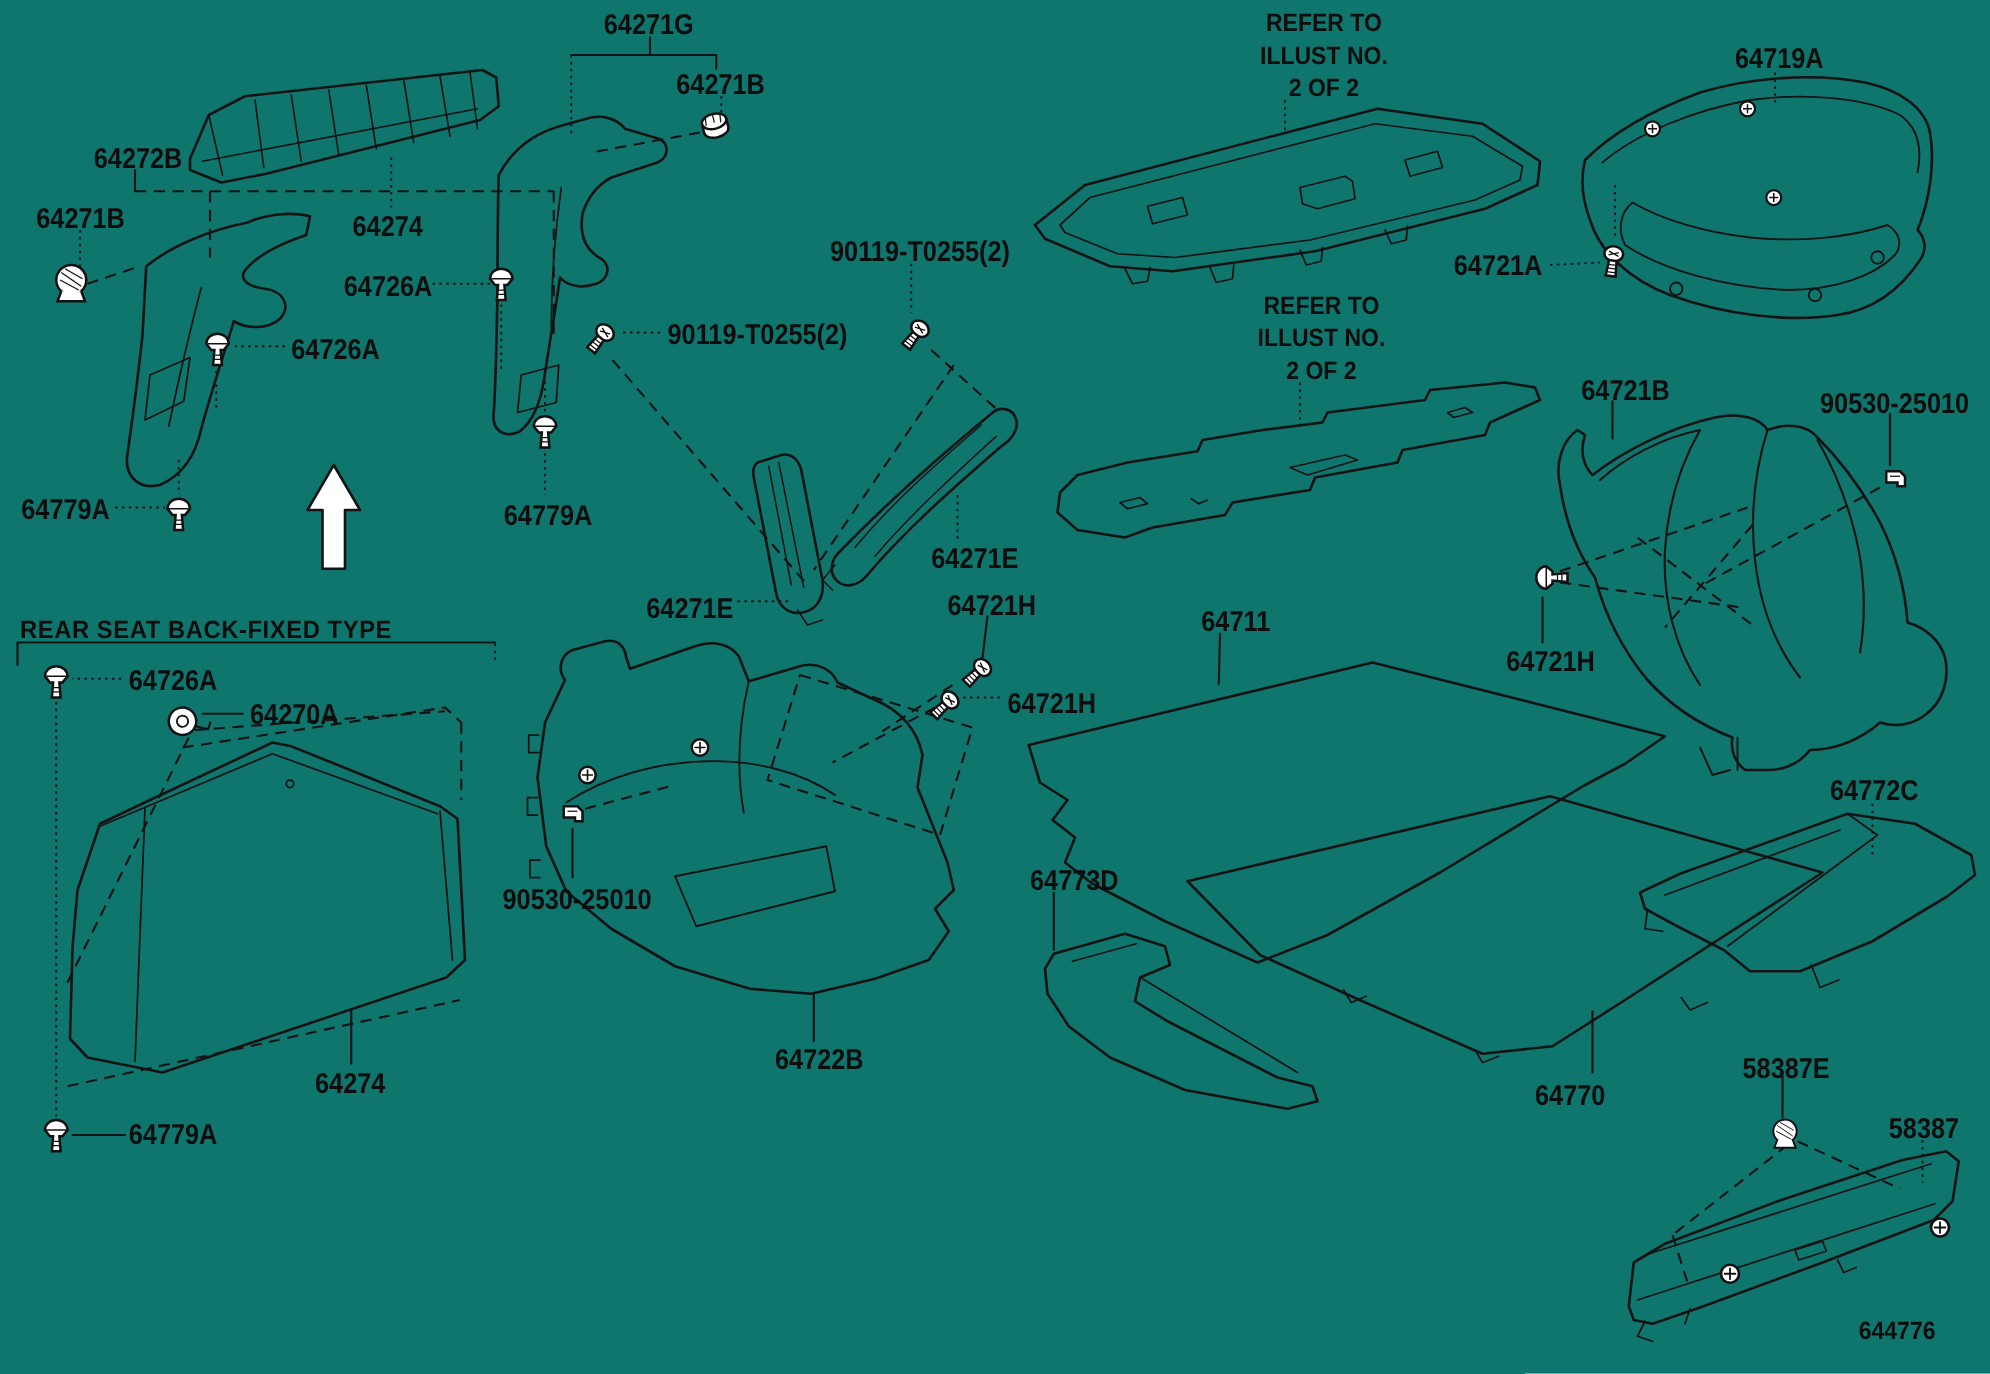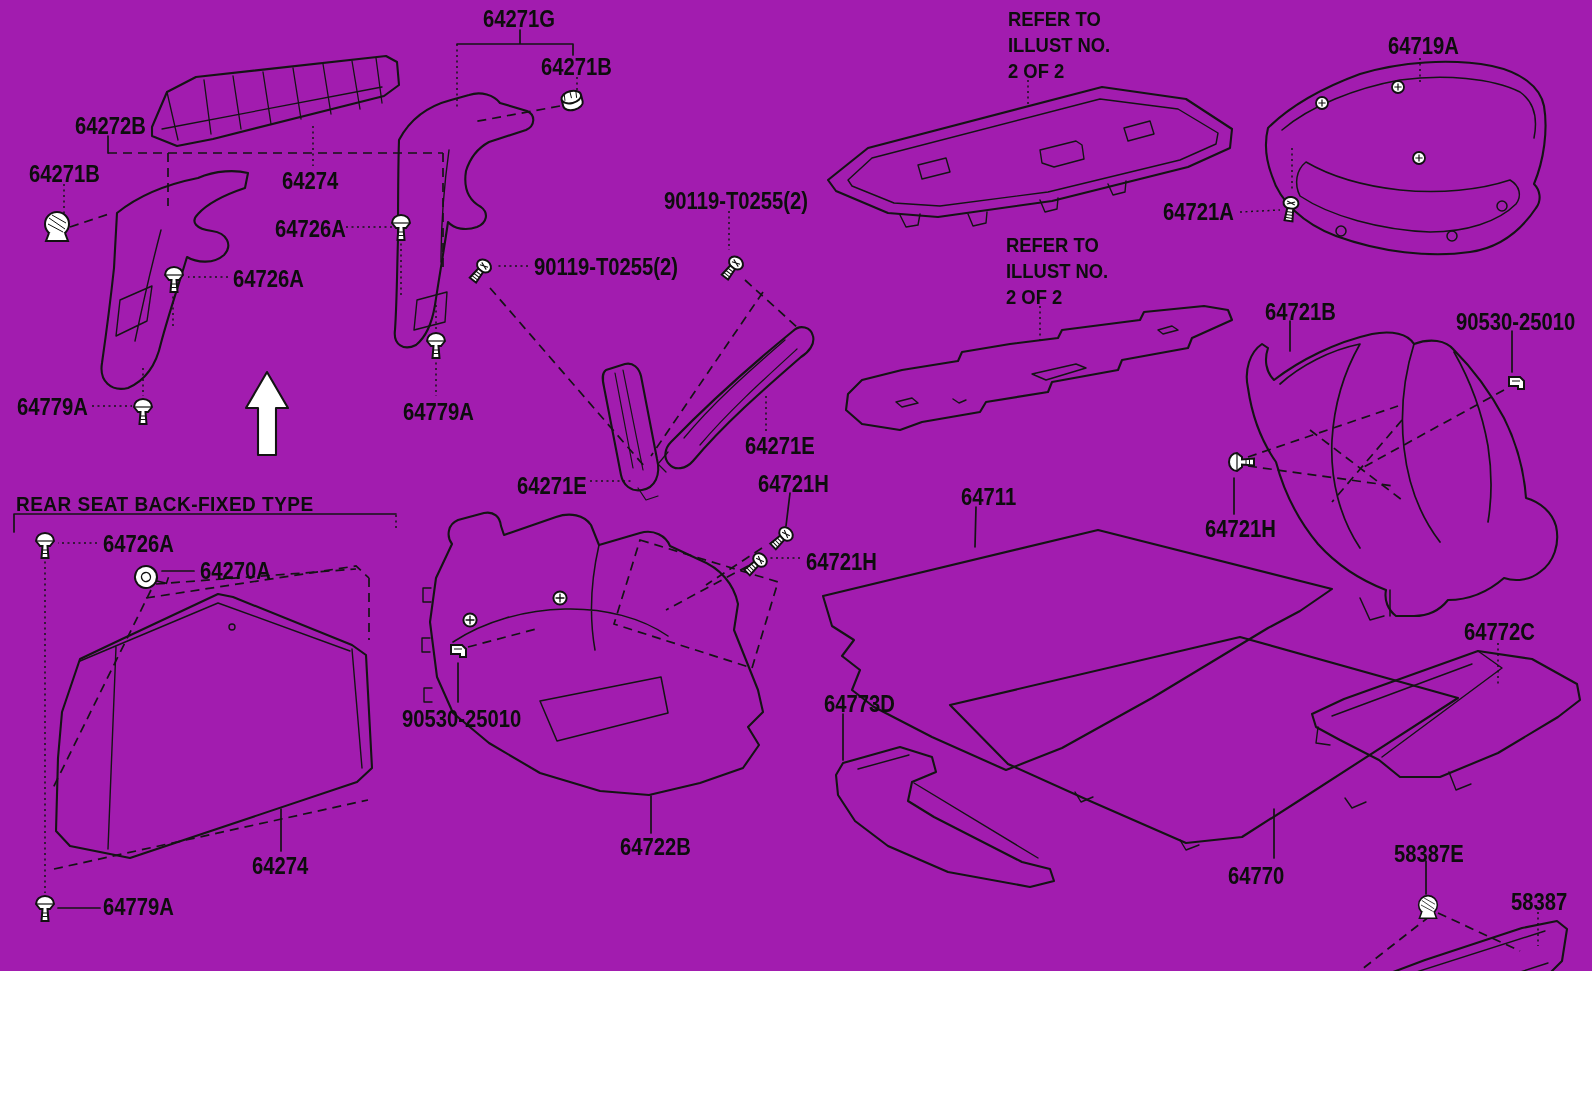--- a/index.html
+++ b/index.html
@@ -1,17 +1,17 @@
 <!DOCTYPE html>
 <html><head>
 <meta charset="utf-8">
 <style>
   html,body{margin:0;padding:0;background:#ffffff;}
-  #stage{position:relative;width:1592px;height:971px;background:#a21caf;overflow:hidden;
-         font-family:"Liberation Sans", sans-serif;color:#111;}
+  #stage{position:relative;width:1592px;height:1099px;background:#0f766e;overflow:hidden;
+         font-family:"Liberation Sans", sans-serif;color:#111;text-align:center;}
   #art{position:absolute;left:0;top:0;}
   .pl{position:absolute;font-weight:bold;font-size:23px;line-height:1.18;white-space:nowrap;
       transform:scaleX(0.88);transform-origin:0 0;color:#0d0d0d;}
   .note{position:absolute;font-weight:bold;font-size:20px;line-height:26px;white-space:pre-line;
         transform:scaleX(0.92);transform-origin:0 0;color:#0d0d0d;}
   .sect{position:absolute;font-weight:bold;font-size:20px;line-height:1;letter-spacing:.5px;
         white-space:nowrap;transform:scaleX(0.95);transform-origin:0 0;color:#0d0d0d;}
   .fig{position:absolute;font-weight:bold;font-size:20px;line-height:1;white-space:nowrap;
        transform:scaleX(0.92);transform-origin:0 0;color:#0d0d0d;}
 </style>

